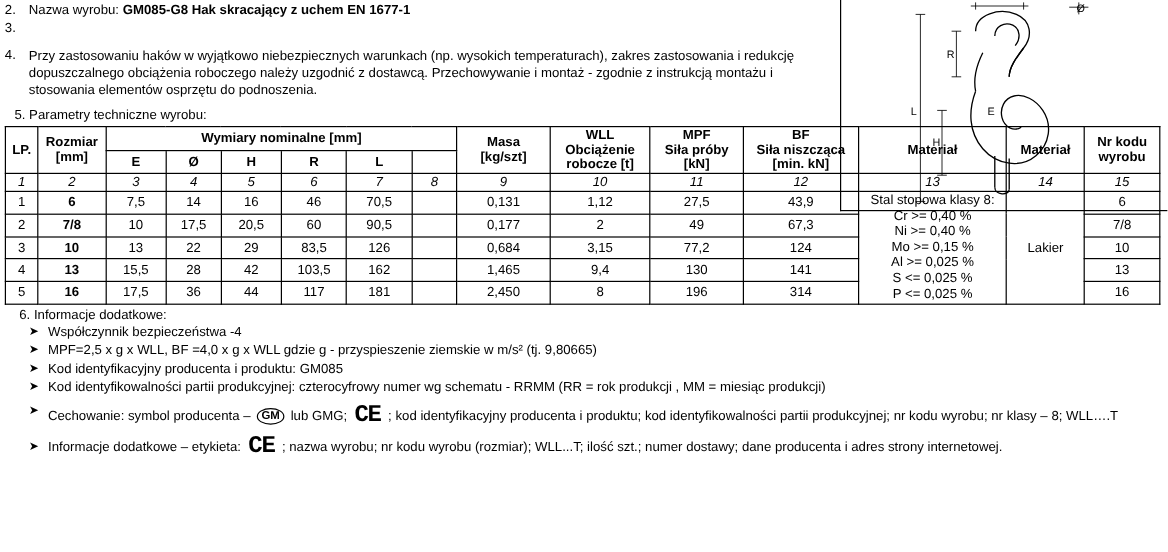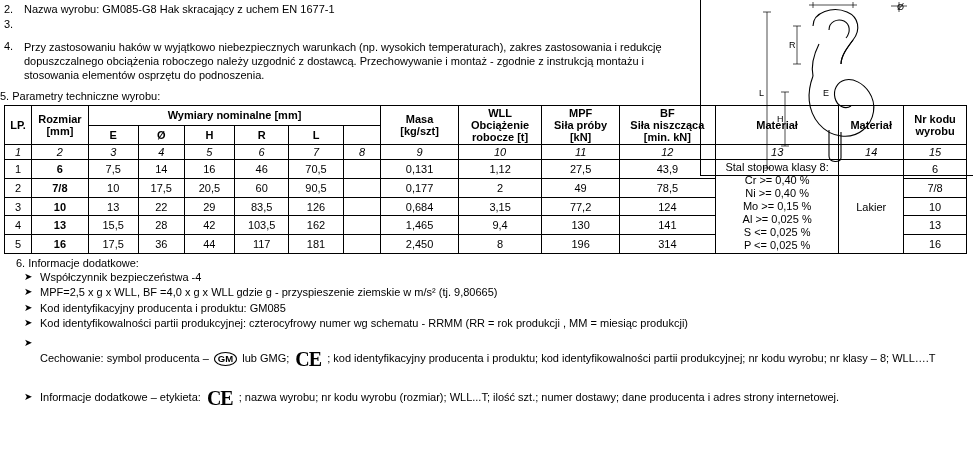--- a/index.html
+++ b/index.html
@@ -15,28 +15,28 @@
   .page{position:relative;width:973px;height:460px;}
 
   
   .top{position:relative;display:flex;}
   .top-left{width:700px;box-sizing:border-box;}
   .top-right{position:absolute;left:700px;top:0;width:273px;height:176px;
     border-left:1px solid #000;border-bottom:1px solid #000;box-sizing:border-box;}
 
   .line-title{display:flex;align-items:flex-start;padding:3px 0 2px 4px;}
   .num{width:20px;flex:0 0 20px;}
-  .title-txt{font-weight:normal;}
+  .title-txt{font-weight:bold;}
   .title-pre{font-weight:normal;}
 
   .row-item{display:flex;align-items:flex-start;padding:1px 4px 2px 4px;}
   .row-item .num{width:20px;flex:0 0 20px;}
   .row-item .body{flex:1;line-height:1.28;}
 
-  .sec5{padding:6px 0 3px 0;}
+  .sec5{padding:6px 0 3px 12px;}
 
   
   table.params{border-collapse:collapse;width:963px;margin-left:4px;table-layout:fixed;}
   table.params th,table.params td{
     border:1px solid #000;text-align:center;vertical-align:middle;
     font-size:11px;padding:1px 1px;
   }
   table.params th{font-weight:bold;}
   .hdr-small{font-size:10.5px;}
   .italic-row td{font-style:italic;font-size:10.5px;}
@@ -45,24 +45,24 @@
   
   .sec6{padding:3px 0 0 16px;}
   .bullets{margin:0;padding:0;list-style:none;}
   .bullets li{display:flex;align-items:flex-start;margin:1px 0;line-height:1.3;}
   .bullets li .arrow{flex:0 0 16px;padding-left:8px;font-size:10px;}
   .bullets li .txt{flex:1;}
 
   .gm{
     display:inline-block;border:1px solid #000;border-radius:50%;
     padding:0 3px;font-size:9.5px;line-height:12px;font-weight:bold;
-    vertical-align:middle;margin:16px 2px;
+    vertical-align:middle;margin:4px 2px;
   }
   .ce{
-    display:inline-block;font-family:Liberation Serif, serif;
+    display:inline-block;font-family:Liberation Mono, monospace;
     font-size:20px;font-weight:bold;line-height:14px;letter-spacing:-1px;
     vertical-align:middle;margin:0 3px;
   }
   .tall-line{line-height:1.5;}
 
   
   .draw-wrap{position:relative;width:273px;height:176px;}
   .draw-wrap svg{position:absolute;left:0;top:0;}
 </style>
 </head>
@@ -252,21 +252,21 @@
         <td style="font-weight:bold">7/8</td>
         <td>10</td>
         <td>17,5</td>
         <td>20,5</td>
         <td>60</td>
         <td>90,5</td>
         <td></td>
         <td>0,177</td>
         <td>2</td>
         <td>49</td>
-        <td>78,5</td>
+        <td>67,3</td>
         <td>7/8</td>
       </tr>
       <tr>
         <td>3</td>
         <td style="font-weight:bold">10</td>
         <td>13</td>
         <td>22</td>
         <td>29</td>
         <td>83,5</td>
         <td>126</td>

